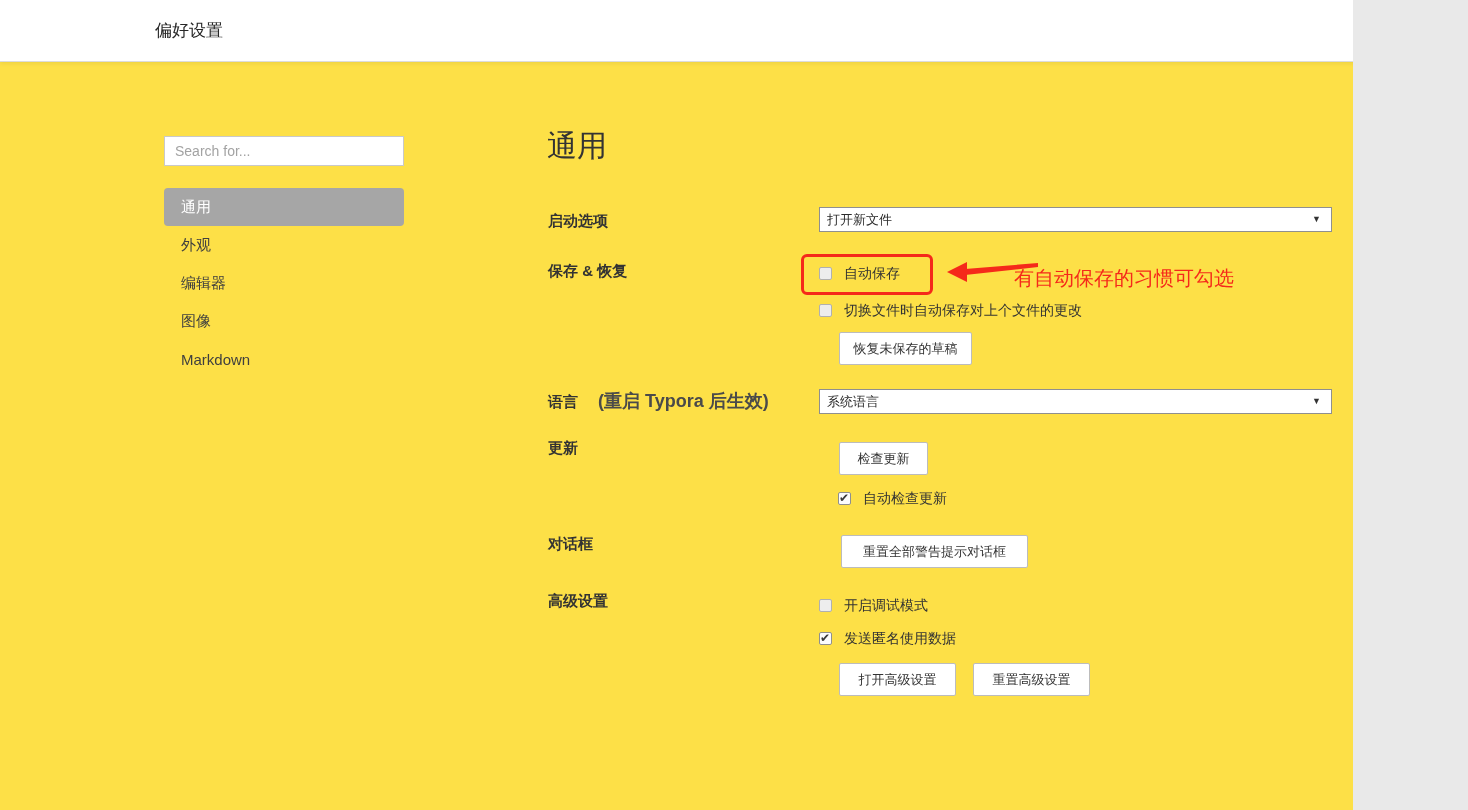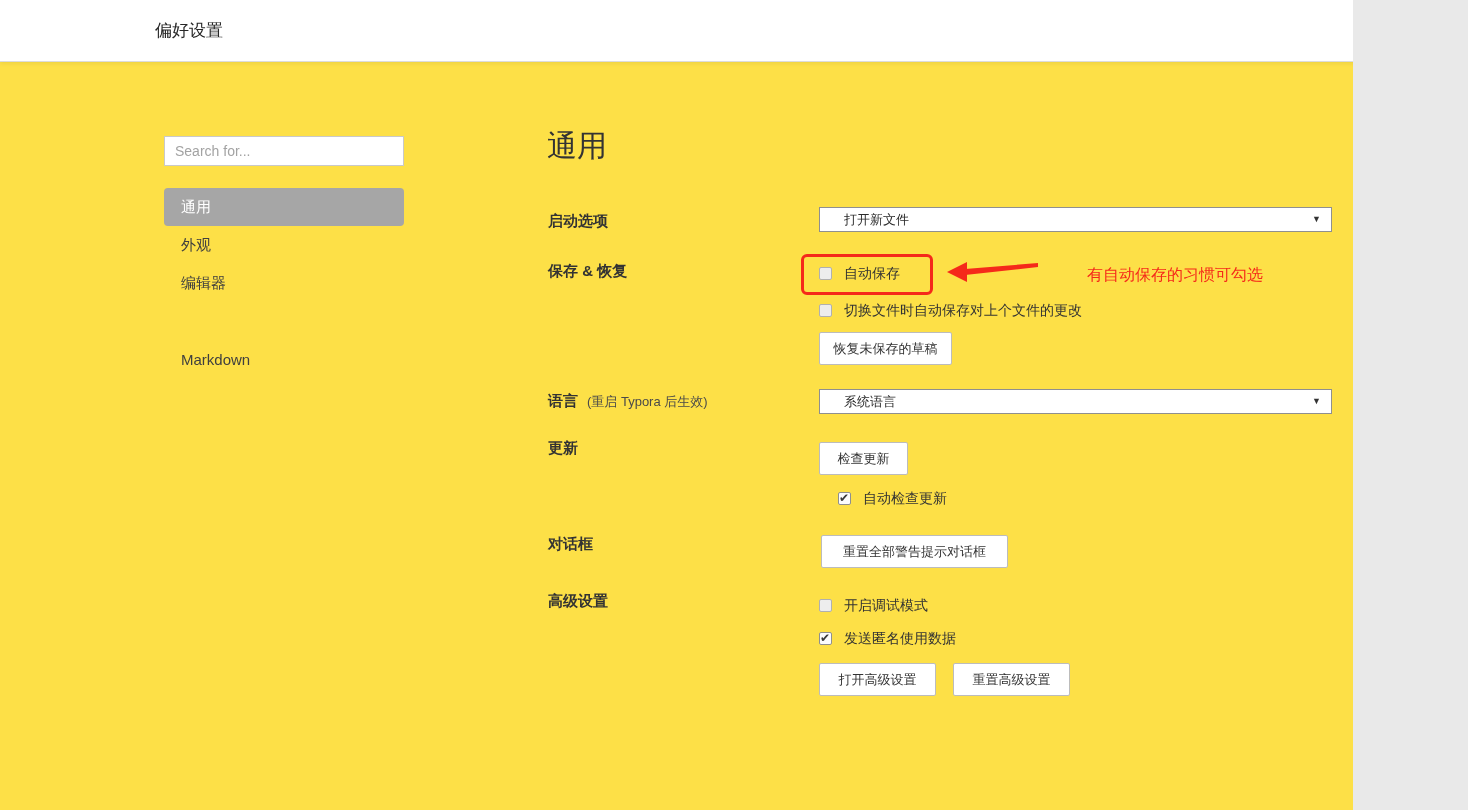--- a/index.html
+++ b/index.html
@@ -45,39 +45,40 @@
   .page-title {
     position:absolute; left:547px; top:126px;
     font-size:30px; color:#333333; font-weight:400;
   }
   .row-label {
     position:absolute; left:548px;
     font-size:15px; font-weight:700; color:#333333; line-height:20px;
     white-space:nowrap;
   }
   .row-label .note {
-    font-weight:400; font-size:13px; color:#4a4a4a; margin-left:9px;
+    font-weight:700; font-size:18px; color:#4a4a4a; margin-left:20px;
   }
   .select {
     position:absolute; left:819px; width:513px; height:25px;
     background:#ffffff; border:1px solid #8f8f8f;
     font-size:13px; color:#2b2b2b; line-height:23px;
-    padding-left:24px; cursor:pointer;
+    padding-left:7px; cursor:pointer;
   }
   .select .caret {
     position:absolute; right:10px; top:0; height:23px;
     display:flex; align-items:center;
     font-size:9px; color:#333;
   }
   .btn {
     position:absolute; height:33px;
     background:#ffffff; border:1px solid #bcbcbc; border-radius:2px;
     display:flex; align-items:center; justify-content:center;
     font-size:13px; color:#333333; cursor:pointer; white-space:nowrap;
     font-family:inherit;
+    margin-left:20px;
   }
   .check-row {
     position:absolute; display:flex; align-items:center; gap:12px;
     height:17px; cursor:pointer;
   }
   .checkbox {
     width:13px; height:13px; flex:0 0 13px;
     background:#ededed; border:1px solid #b0b0b0; border-radius:2px;
     position:relative;
   }
@@ -88,22 +89,22 @@
   }
   .check-label { font-size:14px; color:#333333; white-space:nowrap; }
   
   .ann-box {
     position:absolute; left:801px; top:254px; width:132px; height:41px;
     border:3px solid #f5291a; border-radius:6px;
     pointer-events:none; z-index:3;
   }
   .ann-arrow { position:absolute; left:946px; top:259px; }
   .ann-text {
-    position:absolute; left:1087px; top:265px;
-    font-size:16px; color:#f5291a; white-space:nowrap;
+    position:absolute; left:1014px; top:265px;
+    font-size:20px; color:#f5291a; white-space:nowrap;
   }
 </style>
 </head>
 <body>
 
 <div class="stage">
 
   <div class="topbar">
     <div class="topbar-title">偏好设置</div>
   </div>
@@ -111,20 +112,23 @@
   <input class="search-input" type="text" placeholder="Search for..." style="">
 
   <div class="nav-item selected" style="top:188px">
     <span>通用</span>
   </div>
   <div class="nav-item" style="top:226px">
     <span>外观</span>
   </div>
   <div class="nav-item" style="top:264px">
     <span>编辑器</span>
+  </div>
+  <div class="nav-item" style="top:302px">
+    <span>图像</span>
   </div>
   <div class="nav-item" style="top:340px">
     <span>Markdown</span>
   </div>
 
   <div class="page-title">通用</div>
 
   <div class="row-label" style="top:211px">启动选项</div>
   <div class="select" style="top:207px">
     <span>打开新文件</span>

